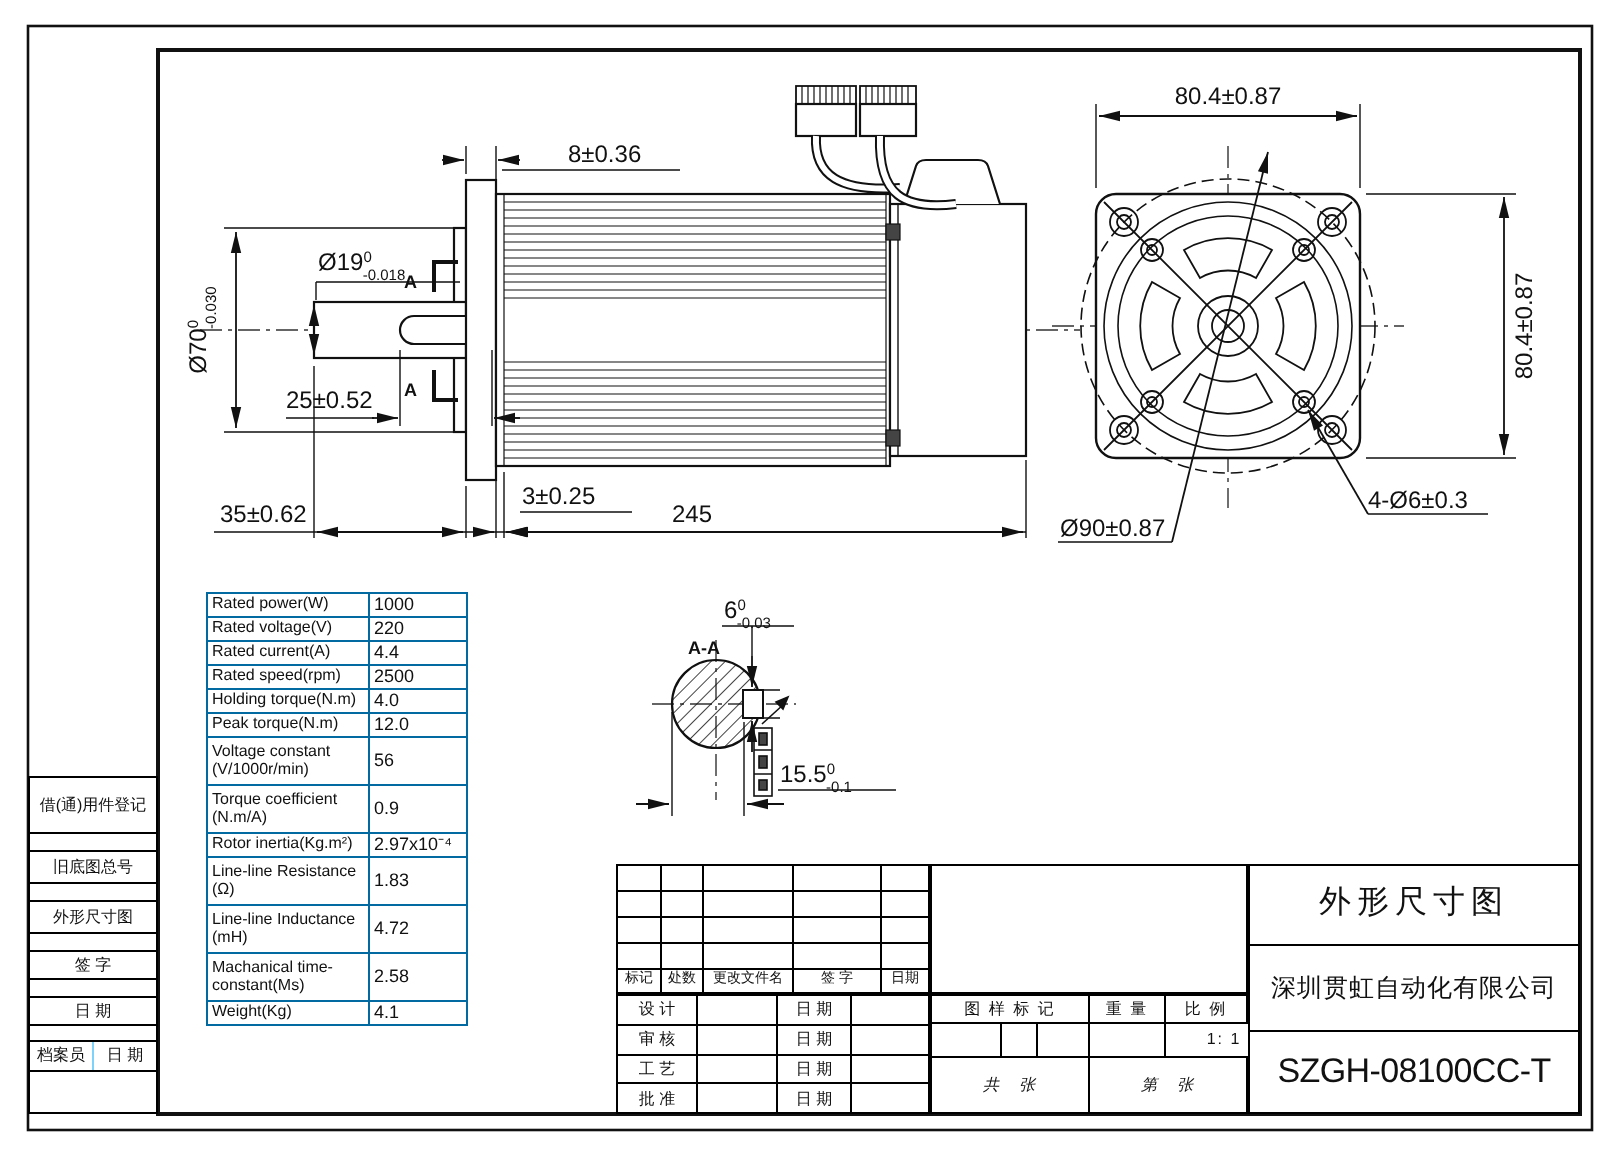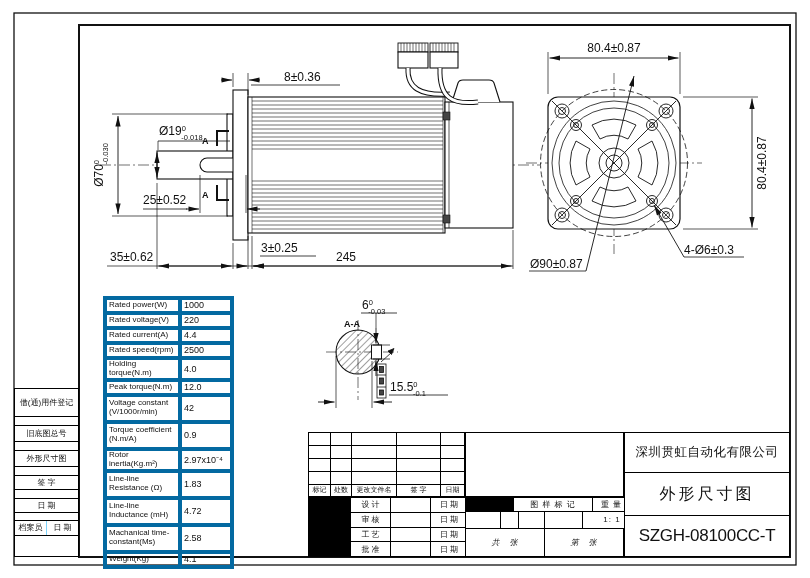--- a/index.html
+++ b/index.html
@@ -5,41 +5,41 @@
   html,body{margin:0;padding:0;background:#fff;}
   .page{position:relative;width:810px;height:578px;background:#fff;overflow:hidden;
         font-family:"Liberation Sans",sans-serif;color:#111;}
   .page svg{position:absolute;left:0;top:0;}
   svg text{fill:#111;font-family:"Liberation Sans",sans-serif;font-size:12px;}
   svg .tol{font-size:7.5px;}
   svg .sm{font-size:9px;font-weight:bold;}
   
   table.spec{position:absolute;left:103px;top:296px;border-collapse:collapse;
              table-layout:fixed;width:131px;font-size:8px;line-height:1.12;}
-  table.spec td{border:4px solid #0369a1;padding:0 1px 0 2px;overflow:hidden;}
+  table.spec td{border:1px solid #0369a1;padding:0 1px 0 2px;overflow:hidden;}
   table.spec td.v{width:45px;font-size:9px;}
   tr.r1 td{height:11px;}
   tr.r2 td{height:23px;}
   
   .lstrip{position:absolute;left:14px;top:388px;width:65px;height:169px;background:#000;
           border:1px solid #000;box-sizing:border-box;display:grid;gap:1px;
           grid-template-rows:27px 8px 15px 8px 15px 8px 13px 8px 13px 7px 14px 1fr;}
   .lstrip .c, .tbx .c{background:#fff;display:flex;align-items:center;justify-content:center;
           font-size:8px;text-align:center;overflow:hidden;line-height:1.15;}
   .lstrip .split{background:#7dd3fc;display:grid;grid-template-columns:31px 1fr;gap:1px;}
   
   .tb{position:absolute;left:308px;top:432px;width:482px;height:125px;}
   .tbx{position:absolute;background:#000;border:1px solid #000;box-sizing:border-box;display:grid;gap:1px;}
   .tb-rev{left:0;top:0;width:157px;height:65px;
           grid-template-columns:21px 20px 44px 43px 1fr;grid-template-rows:12px 12px 12px 12px 1fr;}
   .tb-rev .c{font-size:7px;}
   .tb-sig{left:0;top:65px;width:157px;height:60px;
-          grid-template-columns:39px 39px 36px 1fr;grid-template-rows:repeat(4,1fr);padding-left:42px;}
+          grid-template-columns:39px 39px 36px 1fr;grid-template-rows:repeat(4,1fr);}
   .tb-mid-top{left:157px;top:0;width:159px;height:65px;grid-template-columns:1fr;}
-  .tb-m1{left:157px;top:65px;width:159px;height:15px;grid-template-columns:78px 37px 1fr;padding-left:48px;}
+  .tb-m1{left:157px;top:65px;width:159px;height:15px;grid-template-columns:78px 37px 1fr;}
   .tb-m2{left:157px;top:79px;width:177px;height:18px;grid-template-columns:34px 17px 25px 37px 1fr;}
   .tb-m3{left:157px;top:96px;width:159px;height:29px;grid-template-columns:78px 1fr;font-style:italic;}
   .tb-m1 .c,.tb-m2 .c,.tb-m3 .c{font-size:8px;letter-spacing:1px;}
   .tb-right{left:316px;top:0;width:166px;height:125px;grid-template-rows:39px 42px 1fr;}
   .company{font-size:12.5px !important;letter-spacing:.5px;}
   .doctitle{font-size:16px !important;letter-spacing:3px;}
   .partnum{font-size:17px !important;font-weight:400;letter-spacing:-.3px;}
 </style>
 </head>
 <body>
@@ -229,21 +229,21 @@
     <tr class="r1">
           <td>Holding torque(N.m)</td>
           <td class="v">4.0</td>
         </tr>
     <tr class="r1">
           <td>Peak torque(N.m)</td>
           <td class="v">12.0</td>
         </tr>
     <tr class="r2">
           <td>Voltage constant (V/1000r/min)</td>
-          <td class="v">42</td>
+          <td class="v">56</td>
         </tr>
     <tr class="r2">
           <td>Torque coefficient (N.m/A)</td>
           <td class="v">0.9</td>
         </tr>
     <tr class="r1">
           <td>Rotor inertia(Kg.m²)</td>
           <td class="v">2.97x10⁻⁴</td>
         </tr>
     <tr class="r2">
@@ -346,19 +346,19 @@
     <div class="c"></div>
     <div class="c"></div>
     <div class="c">1: 1</div>
   </div>
   <div class="tbx tb-m3">
     <div class="c">共　张</div>
     <div class="c">第　张</div>
   </div>
 
   <div class="tbx tb-right">
+    <div class="c doctitle">外形尺寸图</div>
     <div class="c company">深圳贯虹自动化有限公司</div>
-    <div class="c doctitle">外形尺寸图</div>
     <div class="c partnum">SZGH-08100CC-T</div>
   </div>
 </div>
 
 </div>
 
 </body></html>

